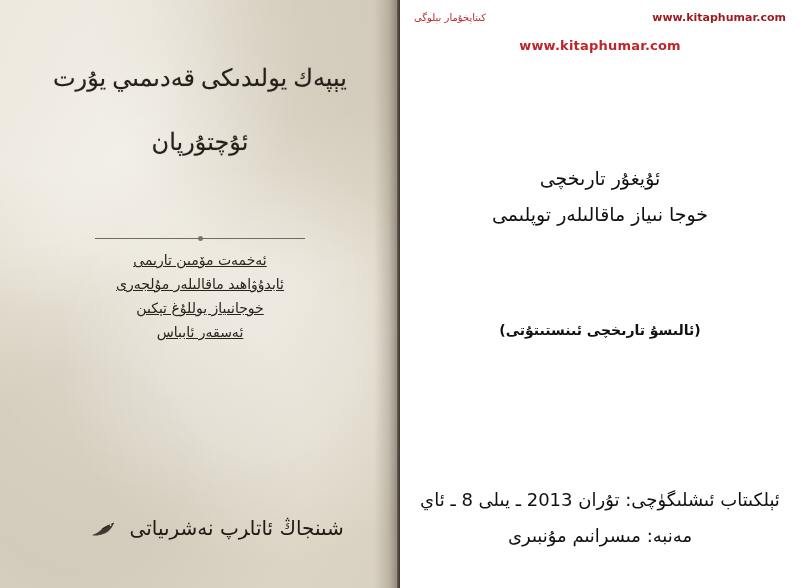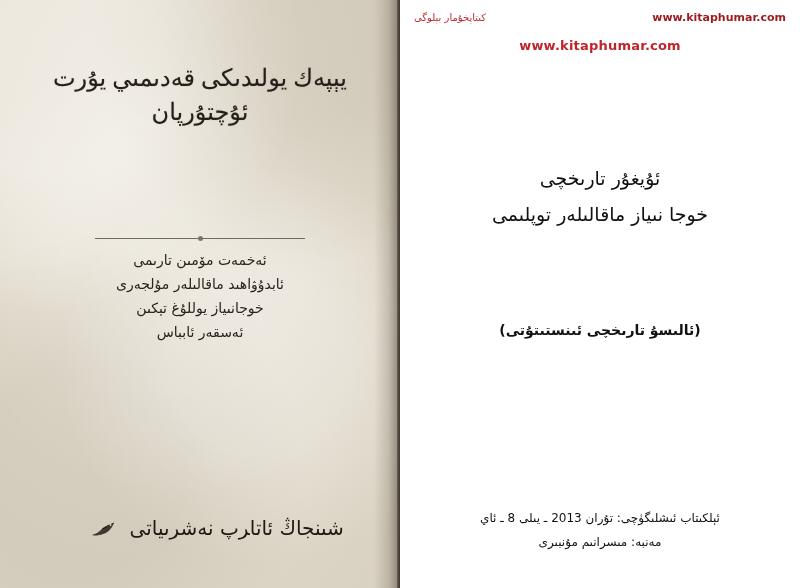--- a/index.html
+++ b/index.html
@@ -60,21 +60,21 @@
     font-family: Liberation Serif, serif;
   }
   .lp-title-1 {
     font-size: 24px;
     letter-spacing: .5px;
     line-height: 1.35;
     text-shadow: 0 0 1px rgba(60,50,40,.35);
   }
   .lp-title-2 {
     font-size: 24px;
-    margin-top: 2px;
+    margin-top: 32px;
     line-height: 1.35;
     text-shadow: 0 0 1px rgba(60,50,40,.35);
   }
 
   .lp-rule {
     position: absolute;
     left: 95px; top: 238px;
     width: 210px; height: 0;
     border-top: 1px solid #4a4238;
     opacity: .75;
@@ -93,21 +93,21 @@
   .lp-credits {
     position: absolute;
     left: 0; top: 248px;
     width: 400px;
     text-align: center;
     direction: rtl;
     color: #2a241d;
     font-size: 14px;
     line-height: 1.72;
   }
-  .lp-credits div { white-space: nowrap; }
+  .lp-credits div { white-space: nowrap; text-decoration: underline; }
 
   .lp-publisher {
     position: absolute;
     left: 16px; bottom: 48px;
     width: 400px;
     text-align: center;
     direction: rtl;
     color: #1f1a14;
     font-size: 20px;
     letter-spacing: .3px;
@@ -179,21 +179,21 @@
     font-size: 14px;
     font-weight: bold;
   }
   .rp-footer {
     position: absolute;
     left: 0; bottom: 34px;
     width: 400px;
     text-align: center;
     direction: rtl;
     color: #111111;
-    font-size: 12px;
+    font-size: 18px;
     line-height: 2.0;
   }
   .rp-footer div { white-space: nowrap; }
 </style>
 </head>
 <body>
 
 <div id="page">
 
   <div class="left-page">

